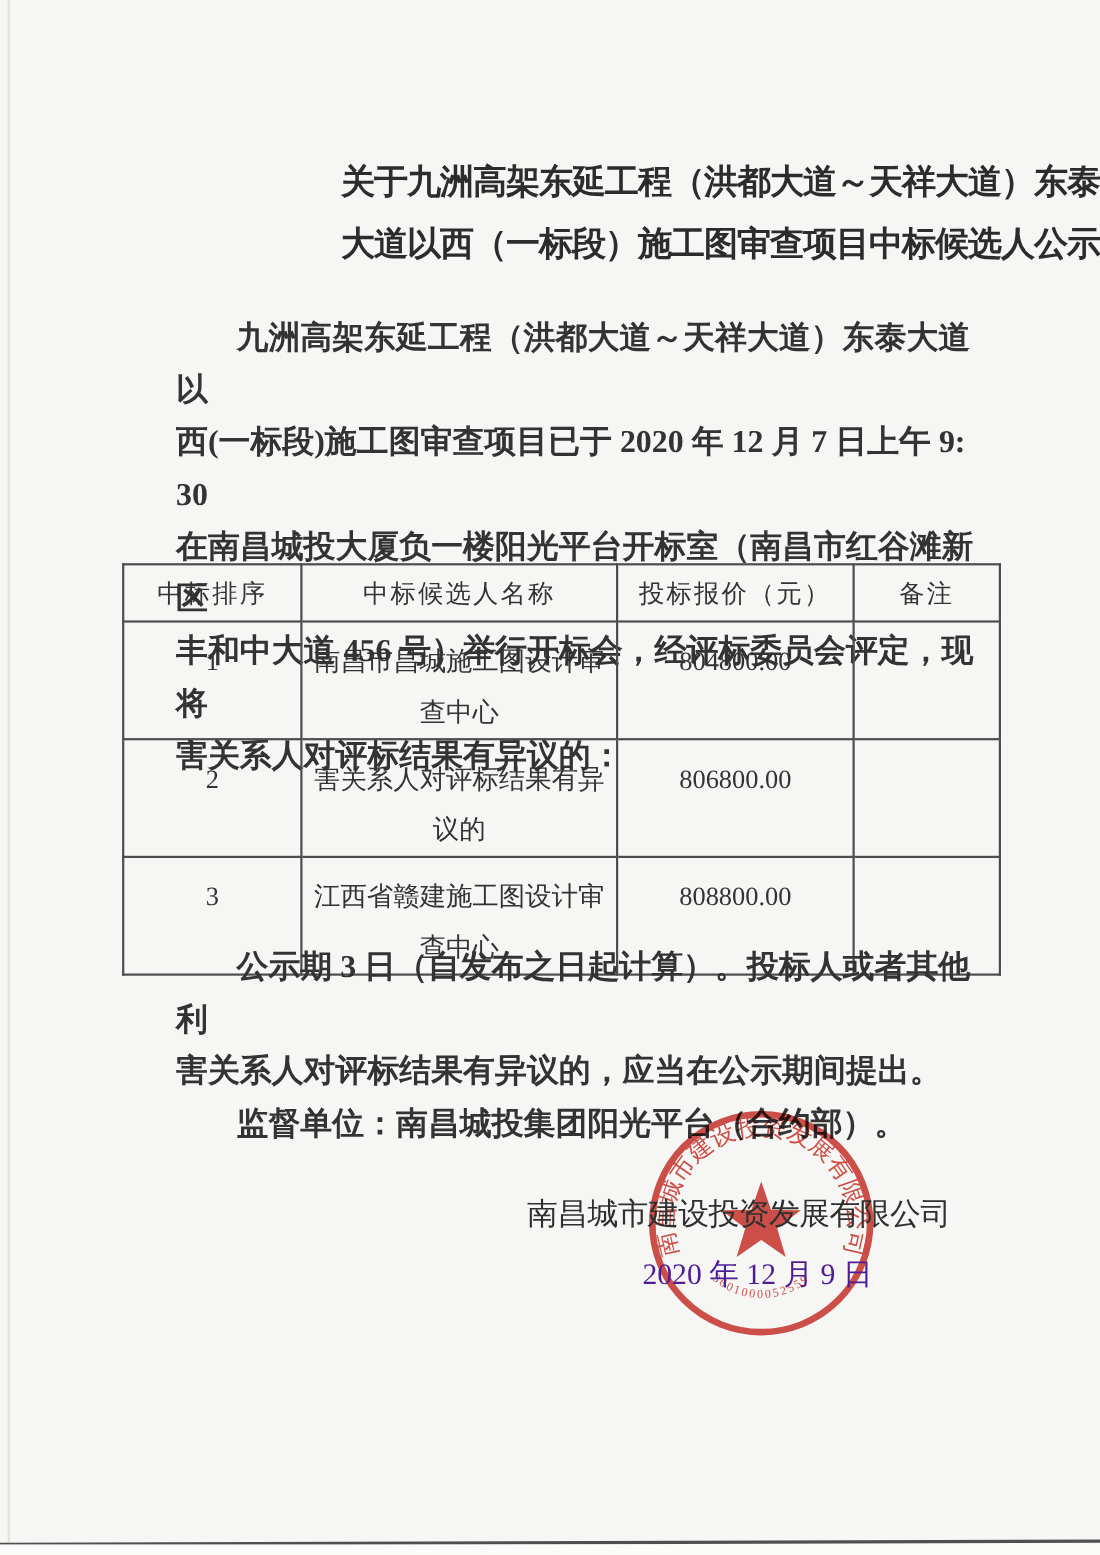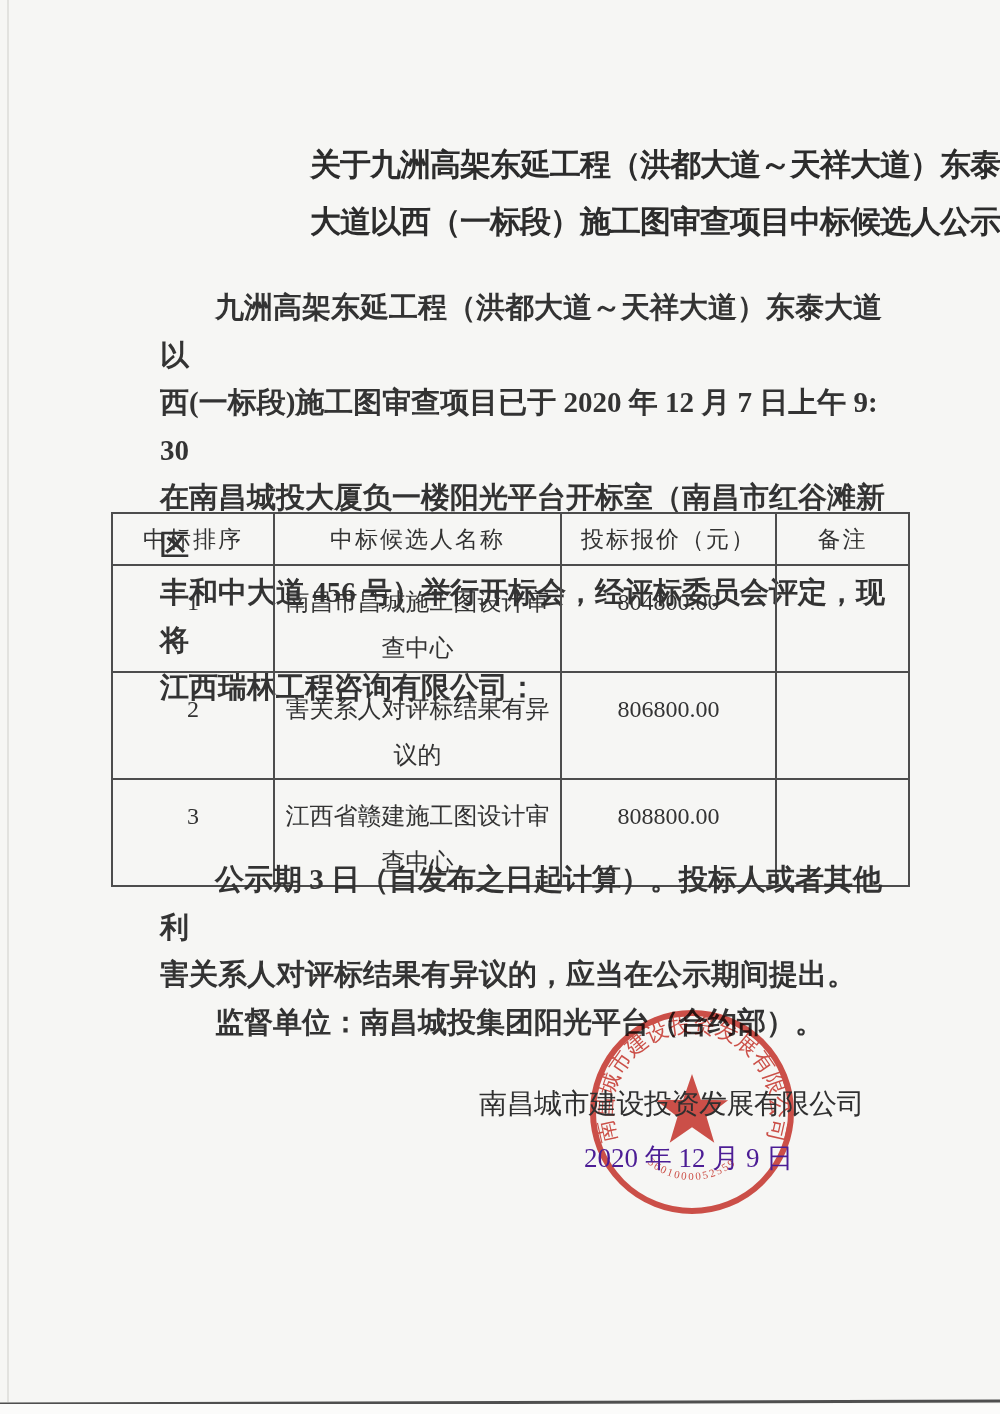--- a/index.html
+++ b/index.html
@@ -70,21 +70,21 @@
   <h1 class="title">
     <div>关于九洲高架东延工程（洪都大道～天祥大道）东泰</div>
     <div>大道以西（一标段）施工图审查项目中标候选人公示</div>
   </h1>
 
   <div class="para para-intro">
     <div class="indent">九洲高架东延工程（洪都大道～天祥大道）东泰大道以</div>
     <div>西(一标段)施工图审查项目已于 2020 年 12 月 7 日上午 9: 30</div>
     <div>在南昌城投大厦负一楼阳光平台开标室（南昌市红谷滩新区</div>
     <div>丰和中大道 456 号）举行开标会，经评标委员会评定，现将</div>
-    <div>江西瑞林工程咨询有限公司：</div>
+    <div>害关系人对评标结果有异议的：</div>
   </div>
 
   <table class="bids">
     <colgroup>
       <col class="c-rank">
         <col class="c-name">
         <col class="c-price">
         <col class="c-remark">
     </colgroup>
     <thead>

